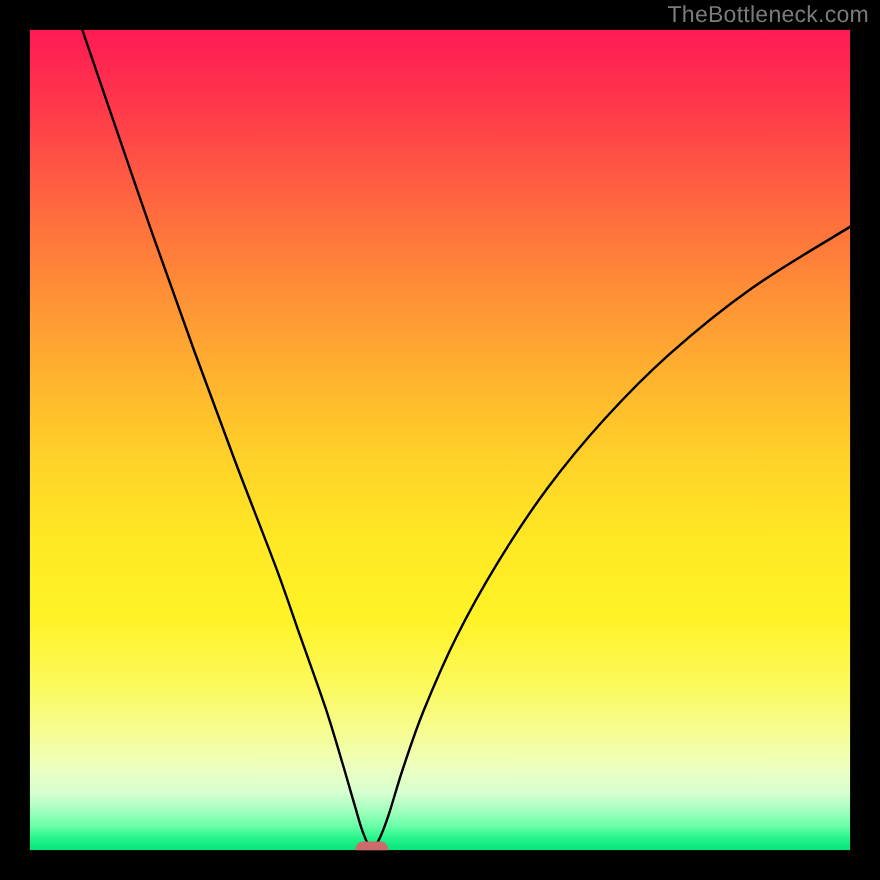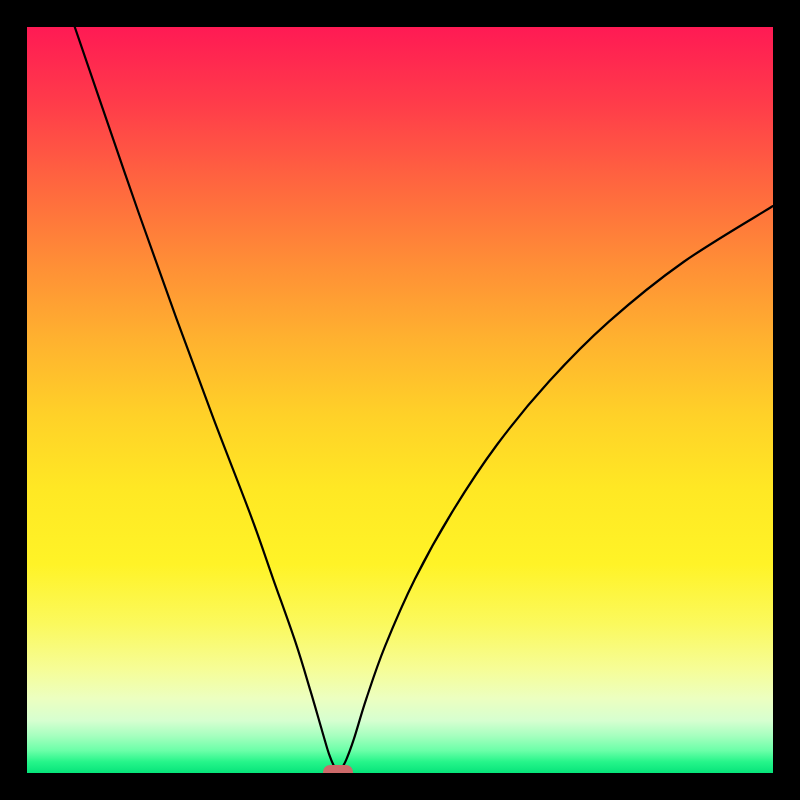--- a/index.html
+++ b/index.html
@@ -75,13 +75,14 @@
 <body>
 
 <div class="frame">
   <div class="plot">
     <div class="gradient"></div>
     <svg class="curve" viewBox="0 0 746 746" preserveAspectRatio="none">
       <path id="curve-path" fill="none" stroke="#000" stroke-width="2.2" stroke-linecap="round" stroke-linejoin="round" d="M 47.744,0 C 52.22,13.055000000000007 63.90733333333334,47.24666666666671 74.60000000000001,78.33000000000004 C 85.29266666666668,109.41333333333337 99.46666666666665,151.065 111.89999999999999,186.5 C 124.33333333333333,221.935 136.76666666666668,256.74833333333333 149.20000000000002,290.94 C 161.63333333333335,325.13166666666666 174.06666666666666,358.7016666666667 186.5,391.65000000000003 C 198.93333333333334,424.59833333333336 213.85333333333332,461.8983333333333 223.79999999999998,488.63 C 233.74666666666664,515.3616666666667 238.72,530.9033333333333 246.18,552.04 C 253.64000000000001,573.1766666666666 262.34333333333336,596.8000000000001 268.56,615.45 C 274.77666666666664,634.1 279.004,649.0200000000001 283.48,663.94 C 287.956,678.86 292.30766666666665,694.4016666666666 295.416,704.97 C 298.52433333333335,715.5383333333334 299.892,721.1333333333333 302.13,727.35 C 304.368,733.5666666666667 306.979,739.659 308.844,742.27 C 310.709,744.881 311.57933333333335,744.6323333333332 313.32,743.016 C 315.06066666666663,741.3996666666667 317.05,737.6696666666667 319.288,732.572 C 321.526,727.4743333333333 323.39099999999996,722.6253333333333 326.74799999999993,712.43 C 330.1049999999999,702.2346666666666 334.20799999999997,686.9416666666666 339.43,671.4 C 344.65200000000004,655.8583333333333 349.99833333333333,639.0733333333333 358.08,619.18 C 366.16166666666663,599.2866666666666 376.73,574.42 387.92,552.04 C 399.11,529.66 411.5433333333333,507.28000000000003 425.21999999999997,484.90000000000003 C 438.89666666666665,462.52000000000004 453.8166666666667,439.5183333333333 469.98,417.76 C 486.1433333333333,396.00166666666667 503.54999999999995,374.86499999999995 522.1999999999999,354.34999999999997 C 540.8499999999999,333.835 559.5,314.56333333333333 581.88,294.67 C 604.26,274.7766666666667 629.1266666666667,254.26166666666663 656.48,234.98999999999995 C 683.8333333333334,215.71833333333328 731.08,188.36499999999995 746,179.03999999999996"></path>
     </svg>
     <div class="marker" id="marker" style="left: 296.082px; top: 737.508px; background: rgb(205, 106, 106);"></div>
   </div>
+  <div class="watermark">TheBottleneck.com</div>
 </div>
 
 </body></html>

